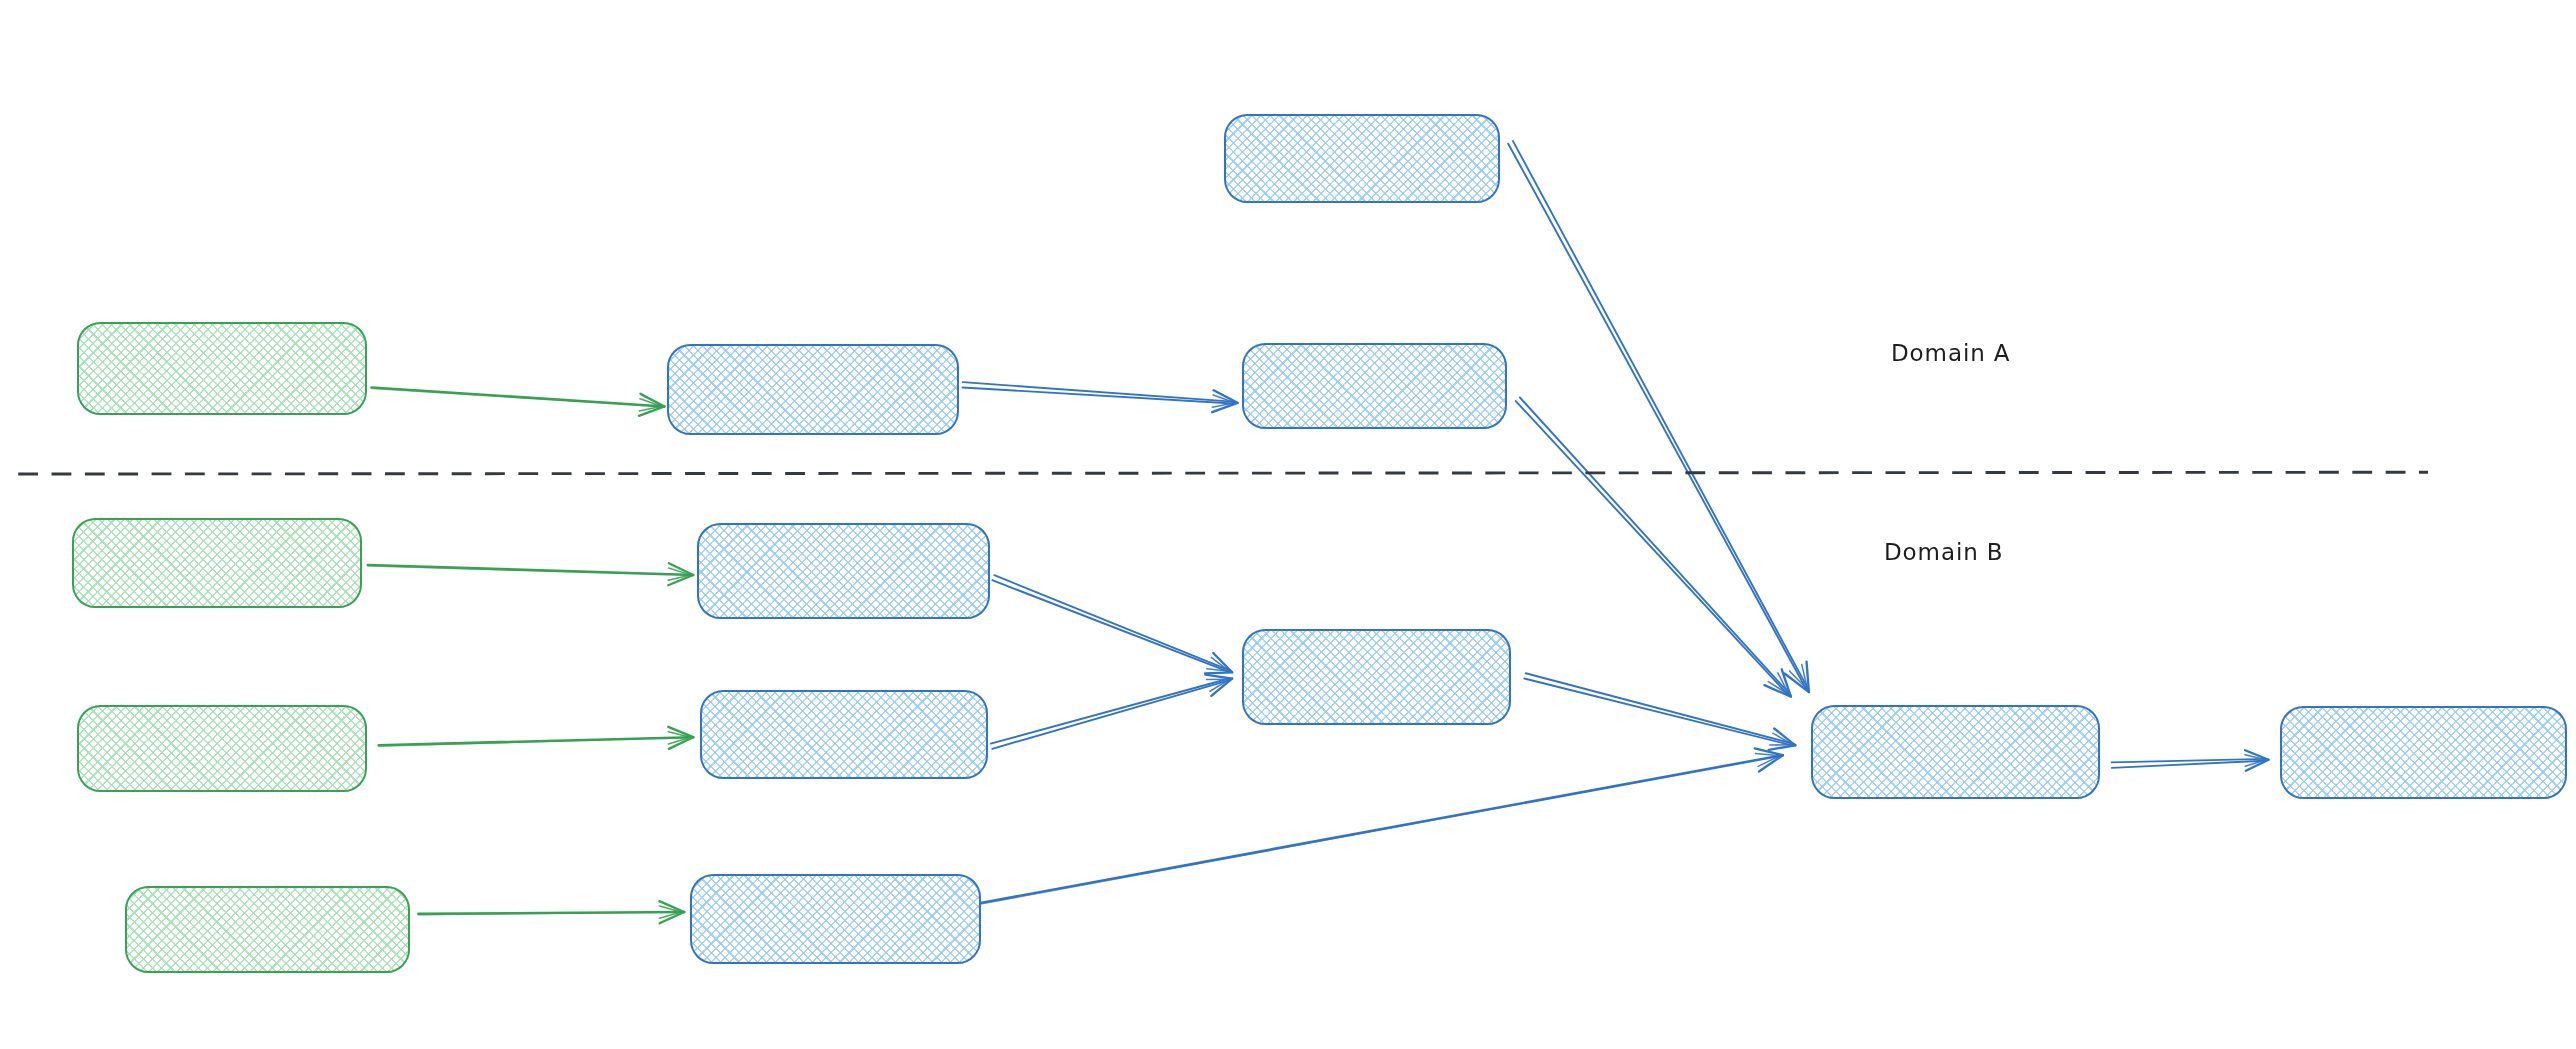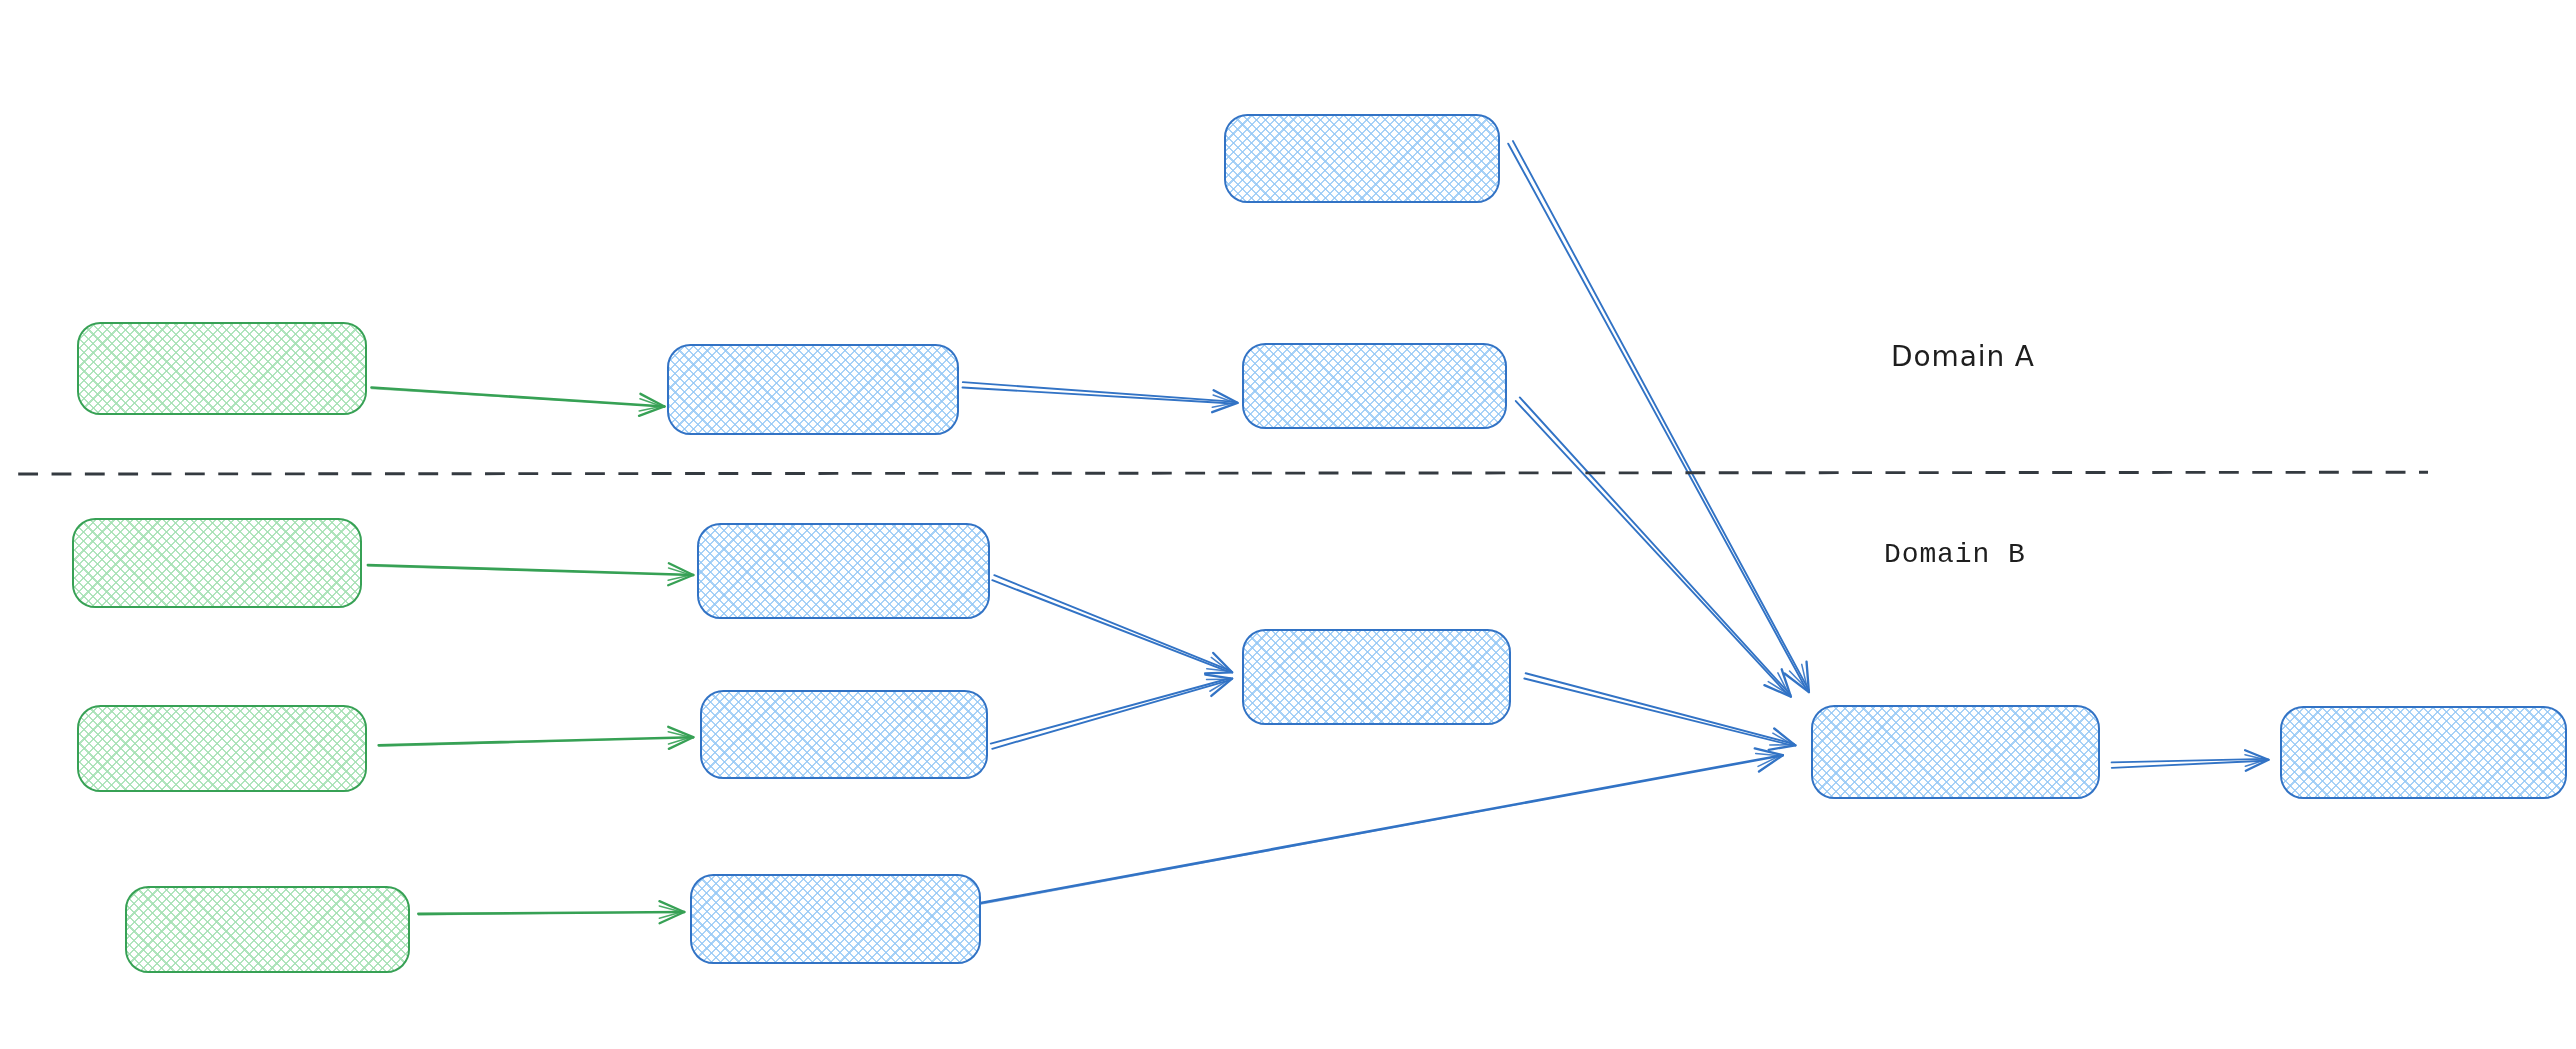--- a/index.html
+++ b/index.html
@@ -35,26 +35,26 @@
   }
   .node.green {
     border: 2.7px solid var(--green-stroke, #37a155);
     background-image:
       repeating-linear-gradient(45deg,  rgba(163,224,178,0.85) 0px, rgba(163,224,178,0.85) 1.5px, transparent 1.5px, transparent 6.5px),
       repeating-linear-gradient(-45deg, rgba(163,224,178,0.85) 0px, rgba(163,224,178,0.85) 1.5px, transparent 1.5px, transparent 6.5px);
   }
   .domain-label {
     position: absolute;
     color: var(--label-color, #1e1e1e);
-    font-size: 28px;
+    font-size: 23px;
     letter-spacing: 0.9px;
     white-space: nowrap;
   }
   #label-domain-a { left: 1891px; top: 340px; }
-  #label-domain-b { left: 1884px; top: 539px; font-family: Liberation Mono, monospace; }
+  #label-domain-b { left: 1884px; top: 539px; }
 </style>
 </head>
 <body>
 
 <div class="canvas">
   <svg id="edge-layer" xmlns="http://www.w3.org/2000/svg" viewBox="0 0 2858 1164">
       <g>
         <line x1="412" y1="430" x2="737" y2="451" stroke="#37a155" stroke-width="2.9" stroke-linecap="round"></line>
         <line x1="411.9097267173986" y1="431.3970865164507" x2="731.0124863580684" y2="450.6131145031367" stroke="#37a155" stroke-width="1.2" stroke-linecap="round" opacity="0.55"></line>
         <line x1="737" y1="451" x2="710.4531205953317" y2="437.0263392815627" stroke="#37a155" stroke-width="2.6" stroke-linecap="round"></line>

